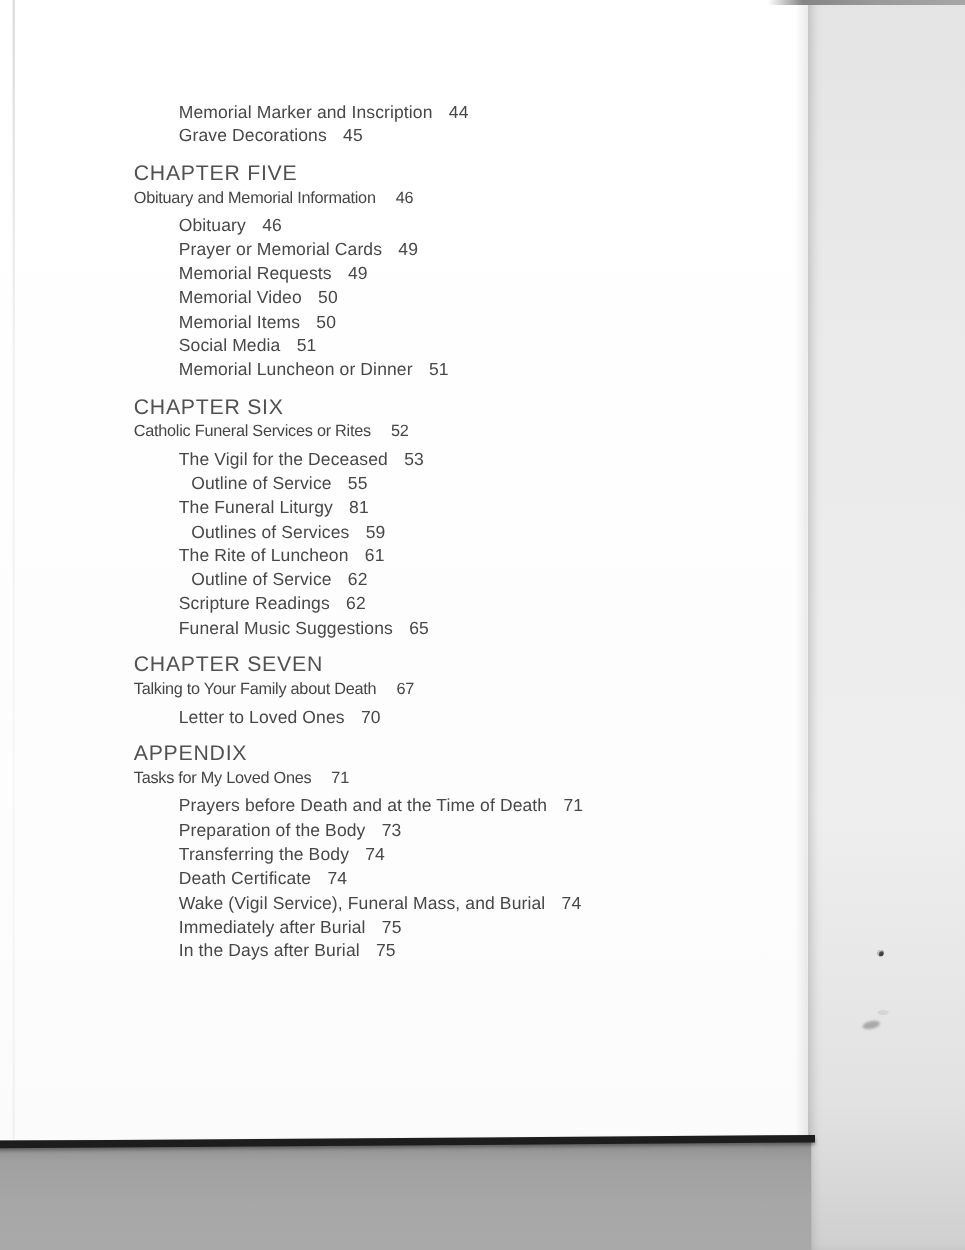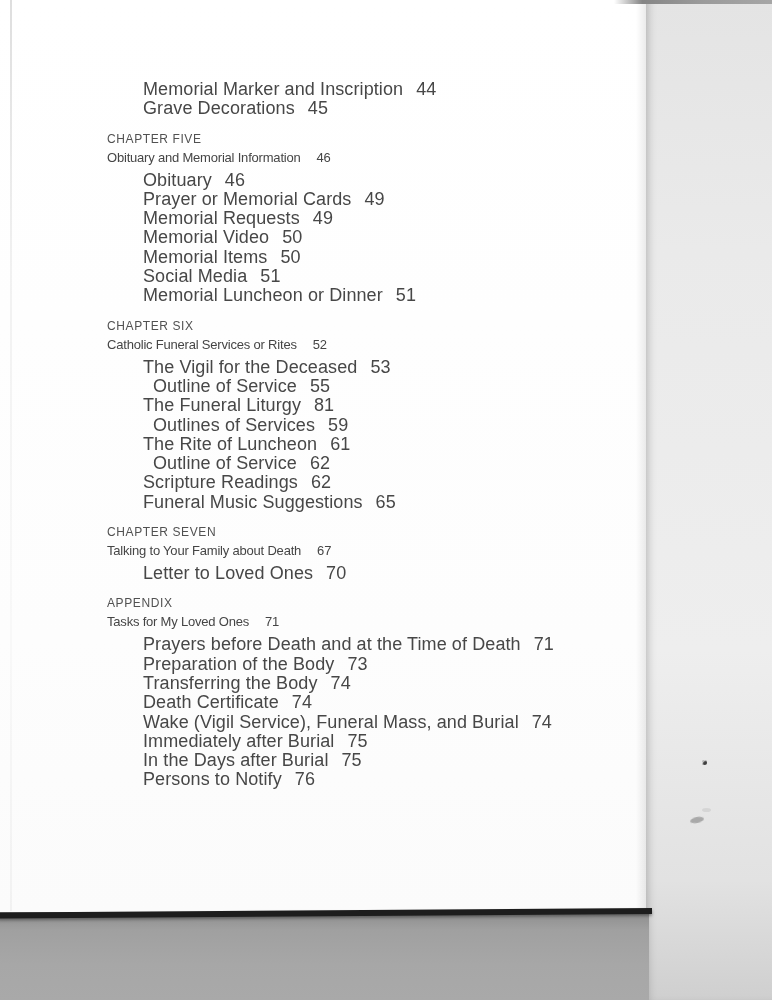--- a/index.html
+++ b/index.html
@@ -31,25 +31,25 @@
   
   .speck1{position:absolute;left:56px;top:760px;width:5px;height:5px;border-radius:50%;
         background:#3e3e3e;box-shadow:inset 1px 1px 1px #dddddd;}
   .speck2{position:absolute;left:44px;top:817px;width:14px;height:6px;border-radius:50%;
         background:#a9a9a9;transform:rotate(-12deg);filter:blur(0.7px);}
   .speck3{position:absolute;left:56px;top:808px;width:9px;height:4px;border-radius:50%;
         background:#d5d5d5;filter:blur(0.6px);}
 
   
   .content{position:absolute;left:107px;top:80px;color:#474747;}
-  .row{padding-left:36px;line-height:19.3px;font-size:18px;letter-spacing:0.1px;white-space:nowrap;}
+  .row{padding-left:36px;line-height:19.3px;font-size:14px;letter-spacing:0.1px;white-space:nowrap;}
   .row.indent2{padding-left:46px;}
   .pnum{margin-left:13px;}
   .section{margin-top:13px;}
-  .kicker{font-size:12px;letter-spacing:0.6px;color:#515151;line-height:14px;margin-bottom:2px;white-space:nowrap;}
+  .kicker{font-size:17px;letter-spacing:0.6px;color:#515151;line-height:14px;margin-bottom:2px;white-space:nowrap;}
   .title{font-size:13px;letter-spacing:-0.2px;color:#454545;line-height:19px;margin-bottom:4px;white-space:nowrap;}
   .title .pnum{margin-left:16px;}
 </style>
 </head>
 <body>
 
 <div class="scan">
   <div class="page">
     <div class="crease"></div>
     <div class="content">
@@ -89,21 +89,20 @@
           <div class="section">
             <div class="kicker">APPENDIX</div>
             <div class="title"><span>Tasks for My Loved Ones</span><span class="pnum">71</span></div>
             <div class="row"><span>Prayers before Death and at the Time of Death</span><span class="pnum">71</span></div>
             <div class="row"><span>Preparation of the Body</span><span class="pnum">73</span></div>
             <div class="row"><span>Transferring the Body</span><span class="pnum">74</span></div>
             <div class="row"><span>Death Certificate</span><span class="pnum">74</span></div>
             <div class="row"><span>Wake (Vigil Service), Funeral Mass, and Burial</span><span class="pnum">74</span></div>
             <div class="row"><span>Immediately after Burial</span><span class="pnum">75</span></div>
             <div class="row"><span>In the Days after Burial</span><span class="pnum">75</span></div>
-            <div class="row"><span>Persons to Notify</span><span class="pnum">76</span></div>
           </div>
         </div>
     </div>
     <div class="page-right-shade"></div>
   </div>
 
   <div class="edge-col">
     <div class="speck1"></div>
     <div class="speck3"></div>
     <div class="speck2"></div>

